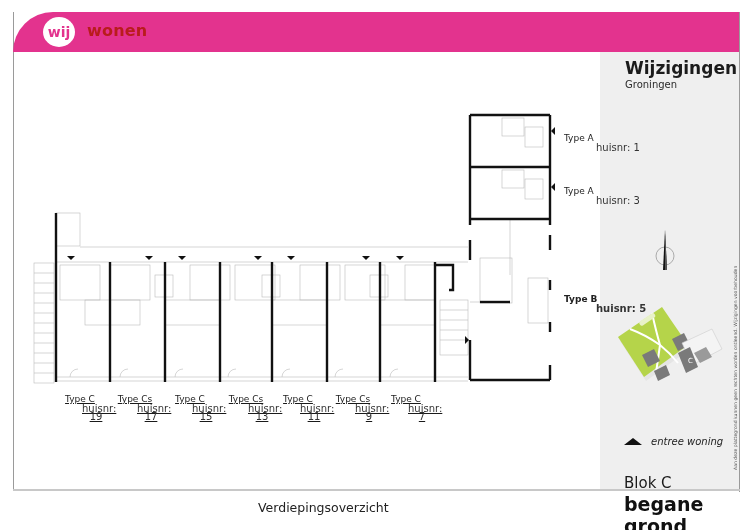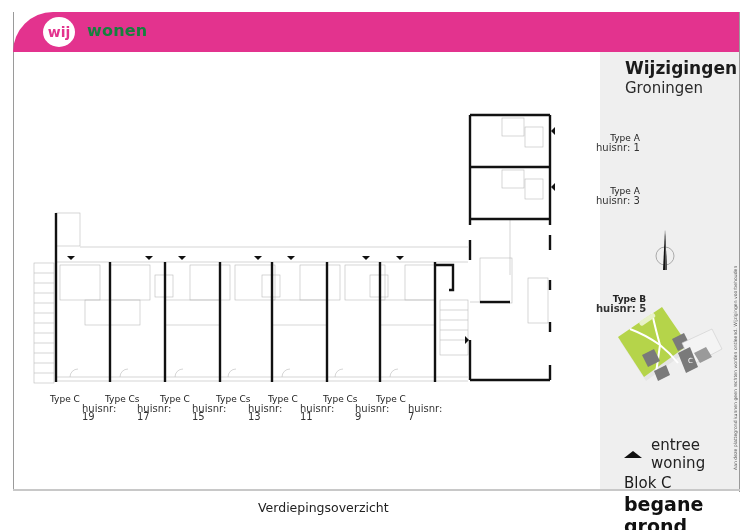--- a/index.html
+++ b/index.html
@@ -5,49 +5,49 @@
   * { box-sizing: border-box; margin: 0; padding: 0; }
   html, body { width: 750px; height: 530px; background: #ffffff; overflow: hidden; }
   body { font-family: "DejaVu Sans", "Liberation Sans", sans-serif; color: #1a1a1a; position: relative; }
   .frame-left { position: absolute; left: 13px; top: 12px; width: 1px; height: 478px; background: #9a9a9a; }
   .frame-right { position: absolute; left: 739px; top: 12px; width: 1px; height: 480px; background: #9a9a9a; }
   .frame-bottom { position: absolute; left: 13px; top: 489px; width: 727px; height: 2px; background: #c8c8c8; }
 
   .header { position: absolute; left: 13px; top: 12px; width: 726px; height: 40px; background: #e3338e;
             border-top-left-radius: 40px 40px; }
   .logo { position: absolute; left: 42px; top: 16px; width: 34px; height: 32px; }
-  .brand { position: absolute; left: 87px; top: 21px; font-size: 16px; font-weight: bold; color: #15803d; letter-spacing: 0.2px; }
+  .brand { position: absolute; left: 87px; top: 21px; font-size: 16px; font-weight: bold; color: #b91c1c; letter-spacing: 0.2px; }
 
   .right-panel { position: absolute; left: 600px; top: 52px; width: 139px; height: 437px; background: #efefef; }
   .title { position: absolute; left: 625px; top: 58px; font-size: 17px; font-weight: bold; color: #1b1b1b; }
-  .subtitle { position: absolute; left: 625px; top: 79px; font-size: 15px; color: #2a2a2a; }
+  .subtitle { position: absolute; left: 625px; top: 79px; font-size: 10px; color: #2a2a2a; }
 
   .north { position: absolute; left: 650px; top: 228px; width: 30px; height: 50px; }
   .siteplan { position: absolute; left: 612px; top: 305px; width: 115px; height: 90px; }
 
   .disclaimer { position: absolute; left: 733px; top: 470px; font-size: 4.6px; color: #555;
                 transform-origin: 0 0; transform: rotate(-90deg); white-space: nowrap; }
 
   .entree { position: absolute; left: 624px; top: 436px; display: flex; align-items: center; }
   .entree-tri { width: 0; height: 0; border-left: 9px solid transparent; border-right: 9px solid transparent; border-bottom: 7px solid #111; margin-right: 9px; }
-  .entree-label { font-size: 15px; color: #222; }
+  .entree-label { font-size: 10px; color: #222; font-style: italic; }
 
   .blok { position: absolute; left: 624px; top: 474px; font-size: 15px; color: #1a1a1a; }
   .floor { position: absolute; left: 624px; top: 493px; font-size: 19px; font-weight: bold; color: #111; }
 
   .overview { position: absolute; left: 258px; top: 468px; font-size: 12.5px; color: #222; margin-top: 32px; }
 
   .plan { position: absolute; left: 0; top: 0; width: 600px; height: 460px; }
 
-  .unit-label { position: absolute; text-align: left; width: 60px; }
+  .unit-label { position: absolute; text-align: center; width: 60px; text-decoration: underline; }
   .unit-type { font-size: 9px; color: #222; line-height: 11px; }
   .unit-nr { font-size: 10px; color: #333; line-height: 8px; padding-left: 32px; }
 
   .side-label { position: absolute; }
-  .side-label .unit-type { text-align: right; }
+  .side-label .unit-type { text-align: left; }
   .side-label .unit-nr { text-align: left; }
 </style>
 </head>
 <body>
 
 <div class="frame-left"></div>
 <div class="frame-right"></div>
 
 <div class="header"></div>
 <svg class="logo" viewBox="0 0 34 32">

